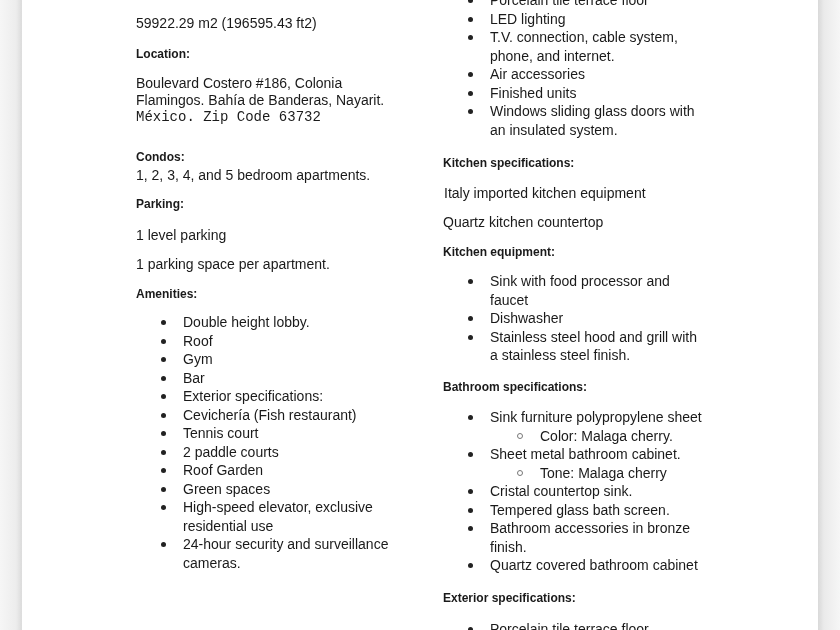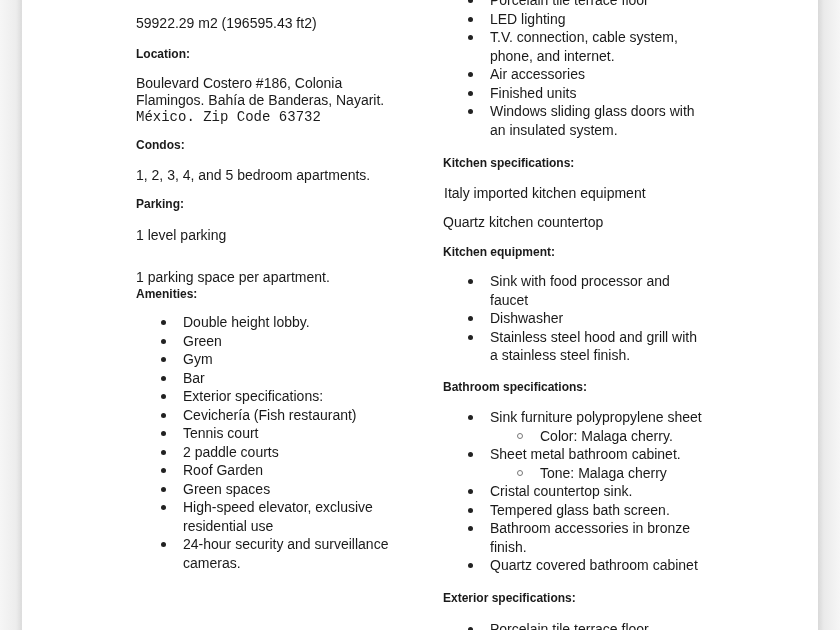--- a/index.html
+++ b/index.html
@@ -99,32 +99,32 @@
 <div class="page"></div>
 
 <div class="col col-left">
   <div class="abs" style="top:14px;">59922.29 m2 (196595.43 ft2)</div>
 
   <div class="abs heading" style="top:45px;">Location:</div>
   <div class="abs" style="top:74px;">Boulevard Costero #186, Colonia</div>
   <div class="abs" style="top:91px;">Flamingos. Bahía de Banderas, Nayarit.</div>
   <div class="abs" style="top:108px;font-family:Liberation Mono, monospace;">México. Zip Code 63732</div>
 
-  <div class="abs heading" style="top:136px;">Condos:</div>
+  <div class="abs heading" style="top:148px;">Condos:</div>
   <div class="abs" style="top:166px;">1, 2, 3, 4, and 5 bedroom apartments.</div>
 
   <div class="abs heading" style="top:195px;">Parking:</div>
   <div class="abs" style="top:226px;">1 level parking</div>
-  <div class="abs" style="top:255px;margin-top:13px;">1 parking space per apartment.</div>
+  <div class="abs" style="top:255px;">1 parking space per apartment.</div>
 
   <div class="abs heading" style="top:285px;">Amenities:</div>
 
   <ul class="bullets" style="top:313px;">
     <li><span class="dot"></span><span>Double height lobby.</span></li>
-    <li><span class="dot"></span><span>Green</span></li>
+    <li><span class="dot"></span><span>Roof</span></li>
     <li><span class="dot"></span><span>Gym</span></li>
     <li><span class="dot"></span><span>Bar</span></li>
     <li><span class="dot"></span><span>Exterior specifications:</span></li>
     <li><span class="dot"></span><span>Cevichería (Fish restaurant)</span></li>
     <li><span class="dot"></span><span>Tennis court</span></li>
     <li><span class="dot"></span><span>2 paddle courts</span></li>
     <li><span class="dot"></span><span>Roof Garden</span></li>
     <li><span class="dot"></span><span>Green spaces</span></li>
     <li><span class="dot"></span><span>High-speed elevator, exclusive</span><br><span>residential use</span></li>
     <li><span class="dot"></span><span>24-hour security and surveillance</span><br><span>cameras.</span></li>

